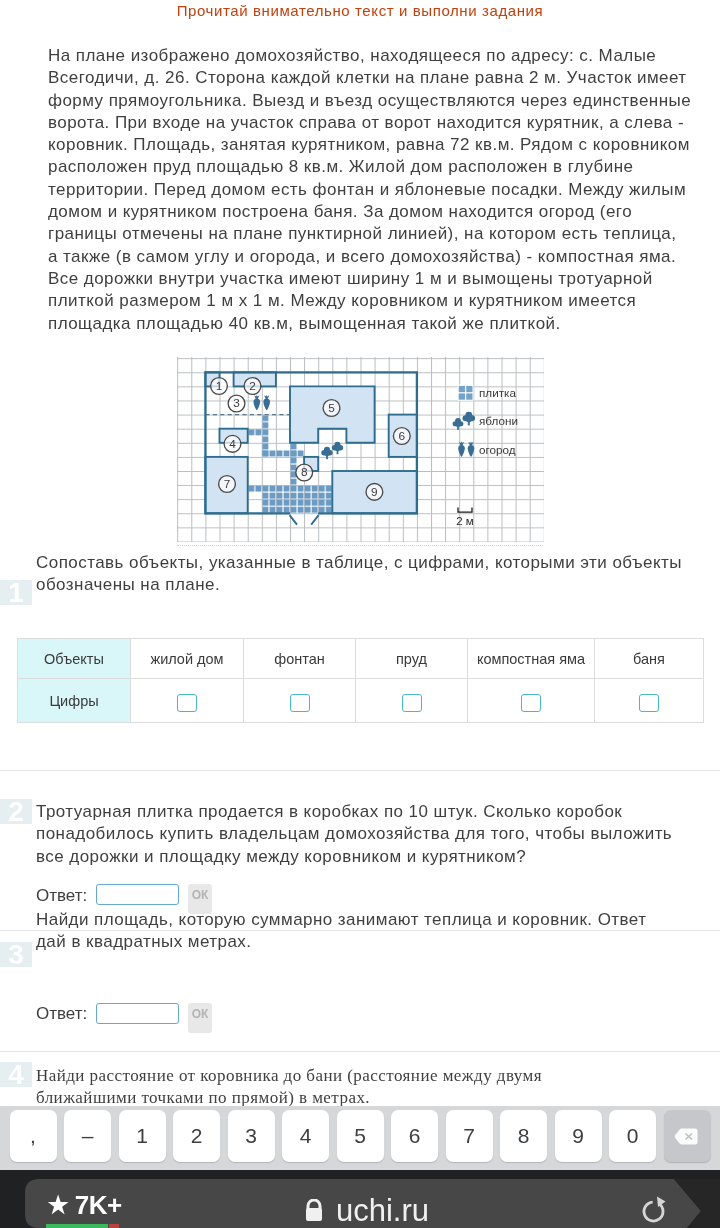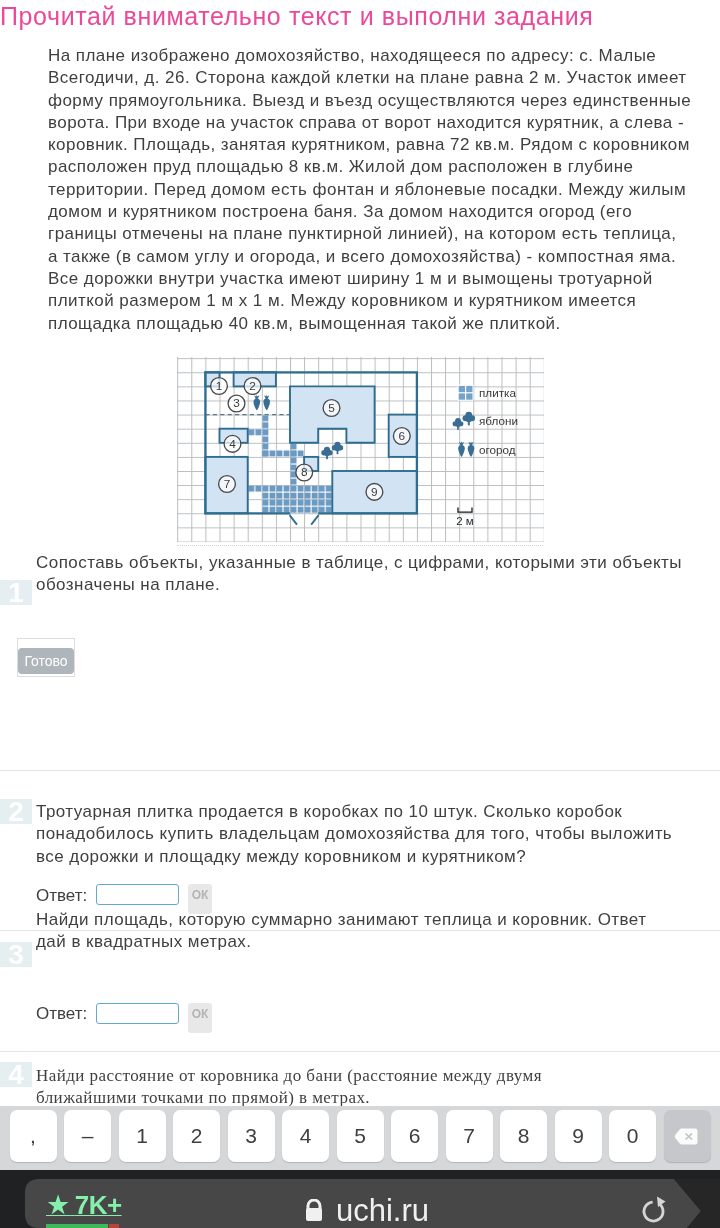--- a/index.html
+++ b/index.html
@@ -11,21 +11,21 @@
           color:#fff;font-weight:bold;font-size:28px;line-height:25px;text-align:center;}
   .sep{position:absolute;left:0;width:720px;height:1px;background:#e4e4e4;}
   .anslabel{position:absolute;left:36px;font-size:17px;color:#3f3f3f;}
   .ansinput{position:absolute;left:96px;width:81px;height:19px;border:1.5px solid #63a9d2;border-radius:3px;background:#fff;}
   .ansok{position:absolute;left:188px;width:24px;height:30px;background:#e8e8e8;border-radius:3px;
          color:#b4b4b4;font-weight:bold;font-size:12px;line-height:22px;text-align:center;}
 </style>
 </head>
 <body>
 
-<div class="abs" style="left:0;top:2px;width:720px;text-align:left;font-size:25px;letter-spacing:0.6px;color:#ec4899;">Прочитай внимательно текст и выполни задания</div>
+<div class="abs" style="left:0;top:2px;width:720px;text-align:center;font-size:15px;letter-spacing:0.6px;color:#c2410c;">Прочитай внимательно текст и выполни задания</div>
 
 <div class="abs txt" style="left:48px;top:45px;width:680px;">
 На плане изображено домохозяйство, находящееся по адресу: с. Малые<br>
 Всегодичи, д. 26. Сторона каждой клетки на плане равна 2 м. Участок имеет<br>
 форму прямоугольника. Выезд и въезд осуществляются через единственные<br>
 ворота. При входе на участок справа от ворот находится курятник, а слева -<br>
 коровник. Площадь, занятая курятником, равна 72 кв.м. Рядом с коровником<br>
 расположен пруд площадью 8 кв.м. Жилой дом расположен в глубине<br>
 территории. Перед домом есть фонтан и яблоневые посадки. Между жилым<br>
 домом и курятником построена баня. За домом находится огород (его<br>
@@ -121,23 +121,36 @@
 </div>
 
 <div class="abs" style="left:177px;top:545px;width:366px;border-top:1px dotted #c9d4dc;"></div>
 
 <div class="marker" style="top:580px;">1</div>
 <div class="abs txt" style="left:36px;top:552px;width:680px;">Сопоставь объекты, указанные в таблице, с цифрами, которыми эти объекты<br>обозначены на плане.</div>
 
 <div class="abs" style="left:17px;top:638px;">
 <table style="border-collapse:collapse;table-layout:fixed;">
 <tbody>
-<tr style="height:38px;">
-          <td colspan="6" style="text-align:center;border-bottom:1px solid #dadcde;"><span class="gotovo">Готово</span></td>
-        </tr>
+        <tr style="height:40px;">
+  <td class="c0" style="width:112px;">Объекты</td>
+  <td style="width:112px;">жилой дом</td>
+  <td style="width:111px;">фонтан</td>
+  <td style="width:111px;">пруд</td>
+  <td style="width:126px;">компостная яма</td>
+  <td style="width:108px;">баня</td>
+</tr>
+<tr style="height:44px;">
+  <td class="c0">Цифры</td>
+  <td><span class="ib"></span></td>
+  <td><span class="ib"></span></td>
+  <td><span class="ib"></span></td>
+  <td><span class="ib"></span></td>
+  <td><span class="ib"></span></td>
+</tr>
 </tbody>
     </table>
 </div>
 <style>
  table td{border:1px solid #dadcde;text-align:center;font-size:14.5px;color:#3a3a3a;padding:0;}
  td.c0{background:#d9f7f9;}
  .ib{display:inline-block;position:relative;top:2px;width:18px;height:16px;border:1.5px solid #49b7c8;border-radius:3px;background:#fff;vertical-align:middle;}
  .gotovo{display:inline-block;position:relative;top:3px;width:56px;height:26px;background:#afb6bb;border-radius:4px;color:#fff;font-size:14px;line-height:26px;}
 </style>
 
@@ -181,21 +194,21 @@
         <path d="M11.5,5.5 L18,11.5 M18,5.5 L11.5,11.5" stroke="#bfc2c5" stroke-width="1.7"></path>
       </svg>
     </div>
   </div>
 
 <div class="abs" style="left:0;top:1170px;width:720px;height:58px;background:#1f2123;overflow:hidden;" id="bottombar">
 <svg width="720" height="58" viewBox="0 0 720 58" xmlns="http://www.w3.org/2000/svg">
   <path d="M39,9 H674 L701,41 L687,58 H39 Q25,58 25,44 V23 Q25,9 39,9 Z" fill="#474747"></path>
   <path d="M701,41 L687,58 H720 V9 H674 Z" fill="#262626"></path>
 </svg>
-<div style="position:absolute;left:46px;top:19px;color:#86efac;text-decoration:underline;"><span style="font-size:27px;">★</span> <span style="font-size:26px;font-weight:bold;letter-spacing:-0.5px;">7K+</span></div>
+<div style="position:absolute;left:46px;top:19px;color:#ffffff;"><span style="font-size:27px;">★</span> <span style="font-size:26px;font-weight:bold;letter-spacing:-0.5px;">7K+</span></div>
 <svg style="position:absolute;left:305px;top:29px;" width="18" height="23" viewBox="0 0 18 23">
       <path d="M3,10 V7 a6,6 0 0 1 12,0 V10" fill="none" stroke="#f0f0f0" stroke-width="3"></path>
       <rect x="1" y="9" width="16" height="13" rx="2" fill="#f0f0f0"></rect>
     </svg>
 <div style="position:absolute;left:336px;top:23px;color:#f0f0f0;font-size:31px;">uchi.ru</div>
 <svg style="position:absolute;left:640px;top:24px;" width="28" height="32" viewBox="0 0 28 32">
       <path d="M12.67,8.04 A9.5,9.5 0 1 0 18.95,9.72" fill="none" stroke="#d5d5d5" stroke-width="2.8"></path>
       <path d="M17,2.5 L25.5,7.5 L18,13 Z" fill="#d5d5d5"></path>
     </svg>
 <div style="position:absolute;left:46px;top:54px;width:62px;height:4px;background:#3cb95d;"></div>

